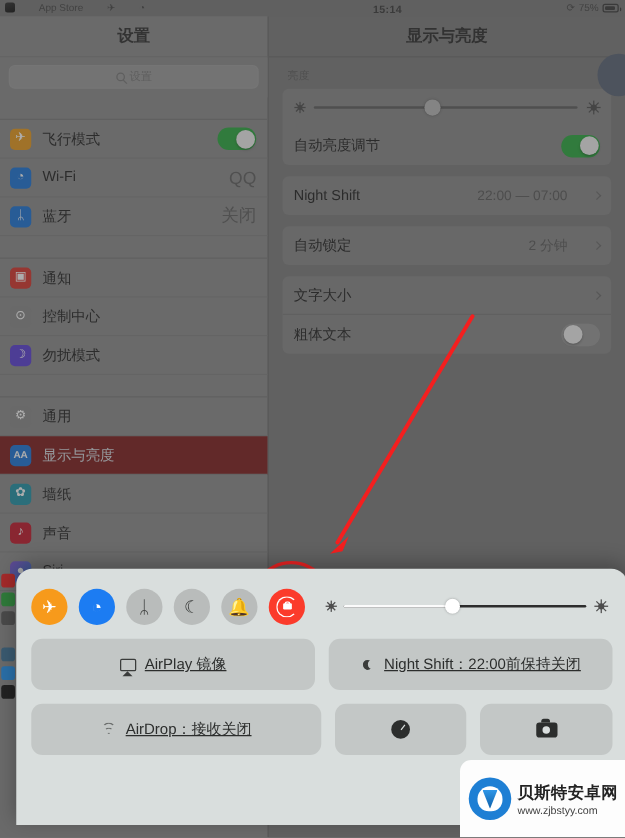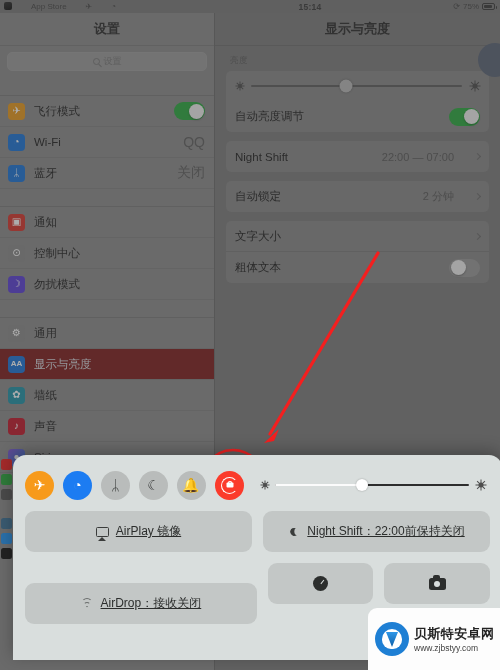--- a/index.html
+++ b/index.html
@@ -196,21 +196,21 @@
     background: #fff; transform: translate(-50%,-50%); box-shadow: 0 0 2px rgba(0,0,0,.3);
   }
   .cc-grid { display: flex; gap: 11px; margin-top: 6px; }
   .cc-card {
     background: #c3c7c6; border-radius: 9px; height: 41px;
     display: flex; align-items: center; justify-content: center;
     gap: 7px; font-size: 12px; color: #2c2e2d; text-decoration: underline;
   }
   .cc-card.half { flex: 1; }
   .cc-row2 { display: flex; gap: 11px; margin-top: 11px; }
-  .cc-card.wide { flex: 1.58; margin-top: 20px; }
+  .cc-card.wide { flex: 1.58; }
   .cc-card.sq { flex: .72; }
 
   .ico-airplay {
     width: 13px; height: 10px; border: 1.4px solid #3a3c3b; border-radius: 1.5px;
     position: relative; display: inline-block;
   }
   .ico-airplay::after {
     content: ""; position: absolute; left: 50%; bottom: -5px; transform: translateX(-50%);
     border-left: 4px solid transparent; border-right: 4px solid transparent;
     border-bottom: 4px solid #3a3c3b;

